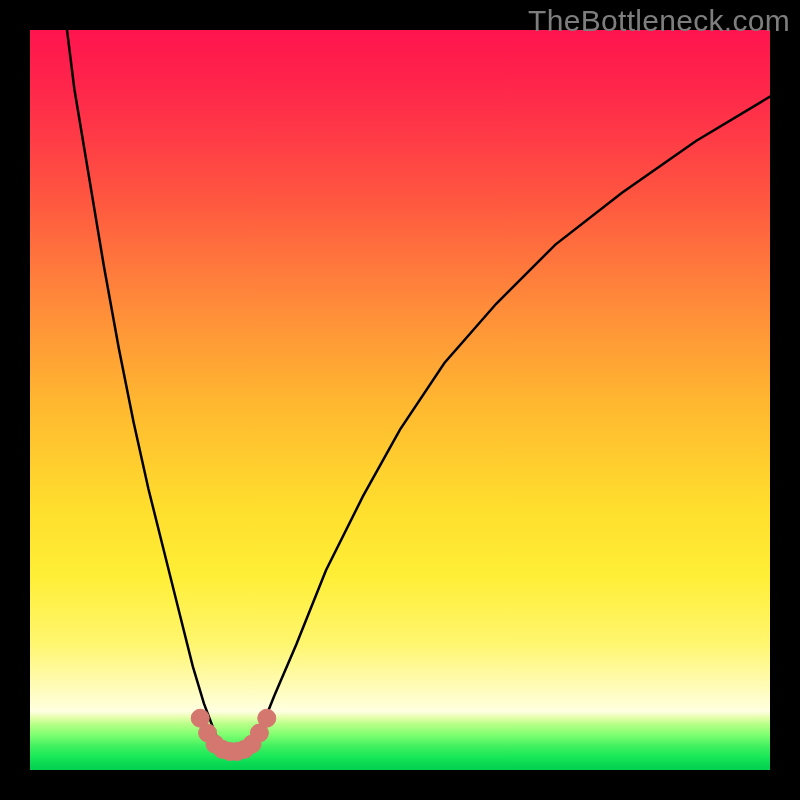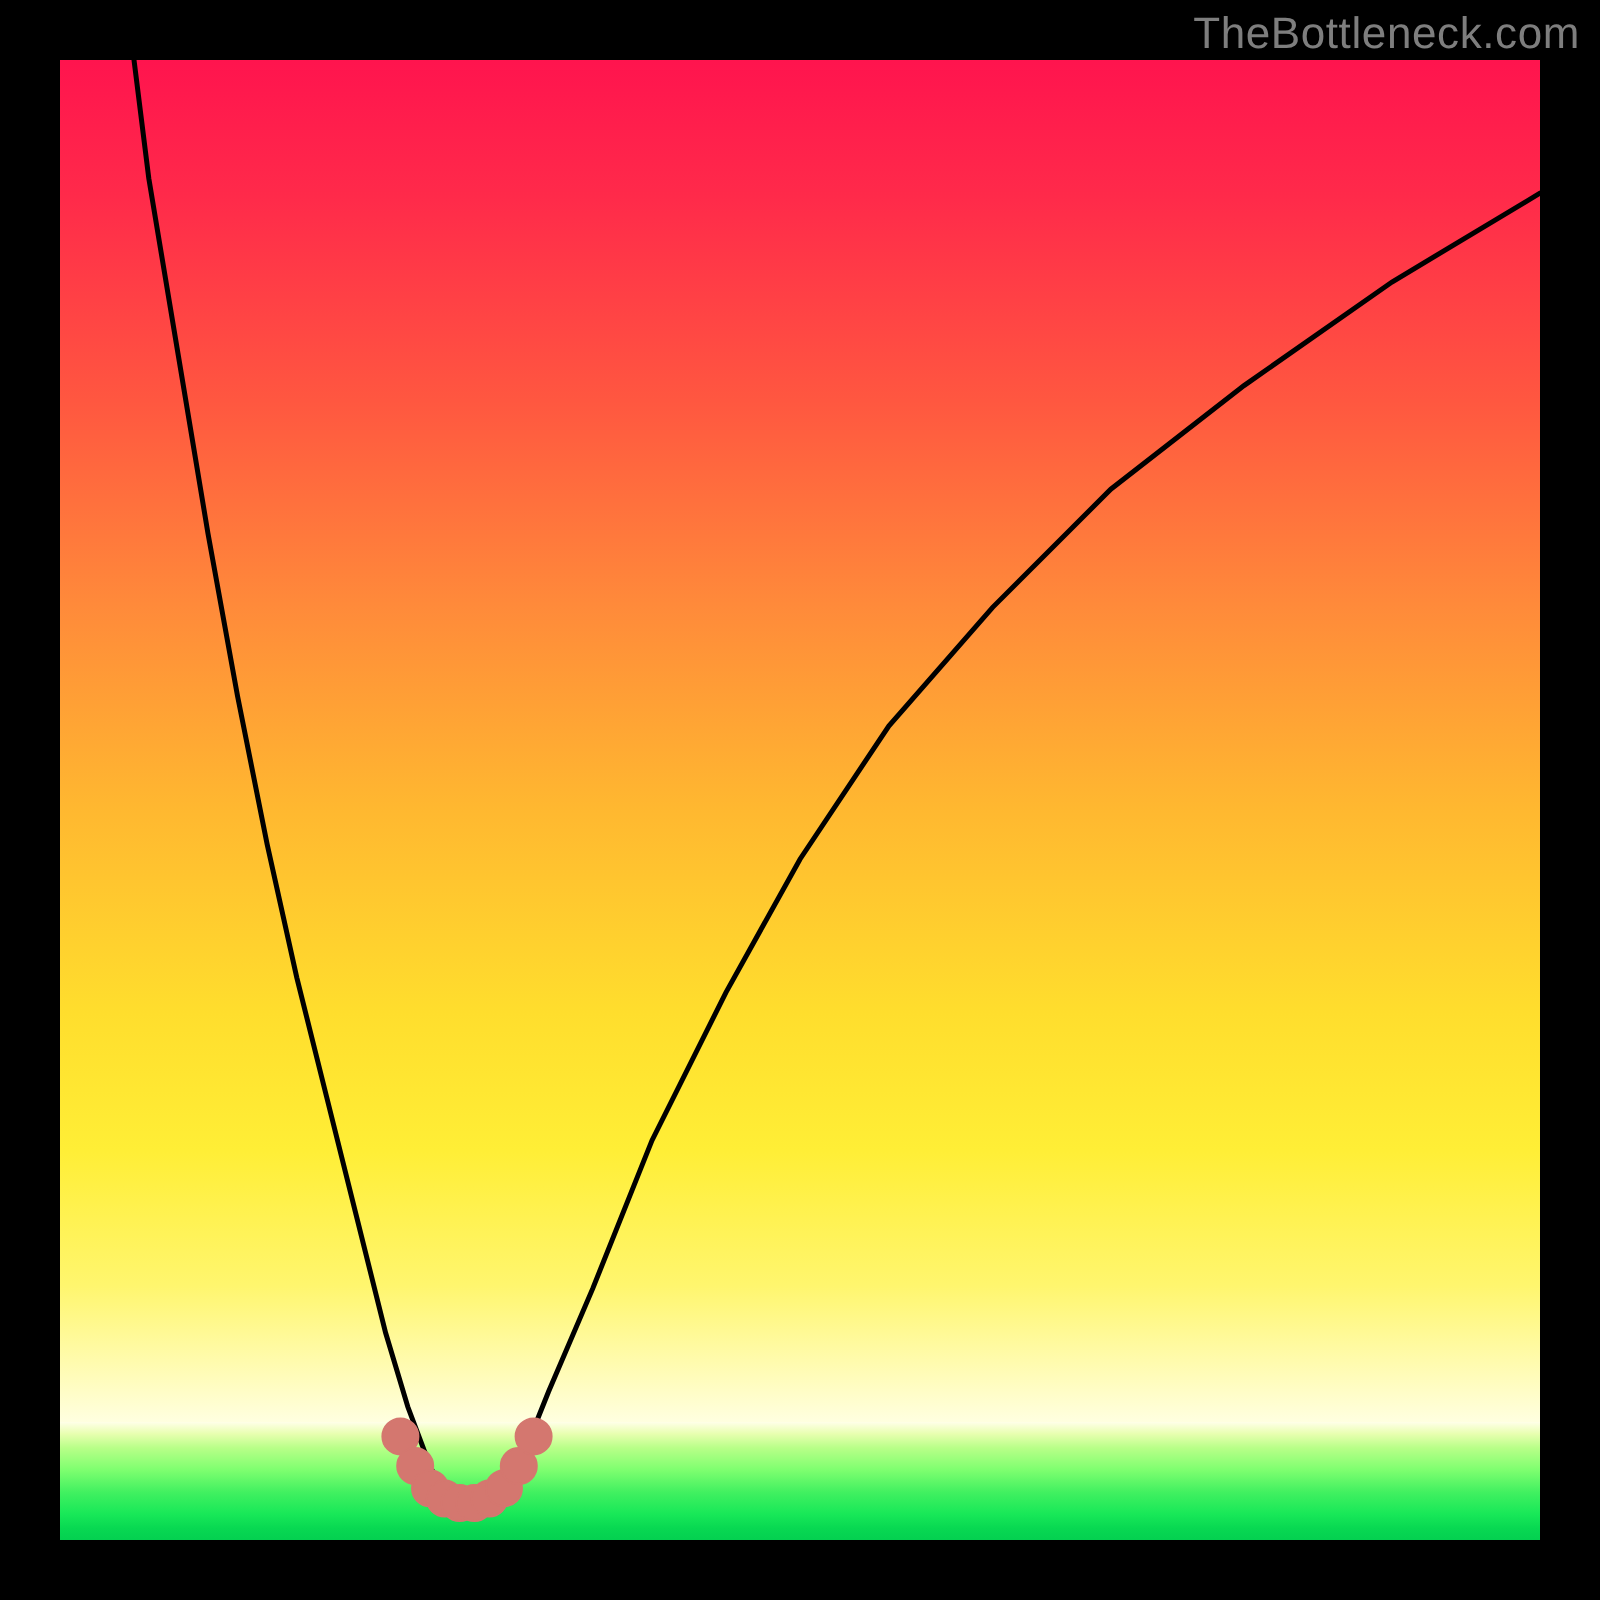--- a/index.html
+++ b/index.html
@@ -58,21 +58,21 @@
       #40f060 60%,
       #18e858 78%,
       #08d852 90%,
       #04d050 100%);
   }
   .watermark {
     position: absolute;
     top: 4px;
     right: 10px;
     color: #7e7e7e;
-    font-size: 22px;
+    font-size: 30px;
     font-weight: 500;
     letter-spacing: 0.3px;
     user-select: none;
     margin-left: 24px;
   }
   svg.curves {
     position: absolute;
     top: 0;
     left: 0;
     width: 100%;

